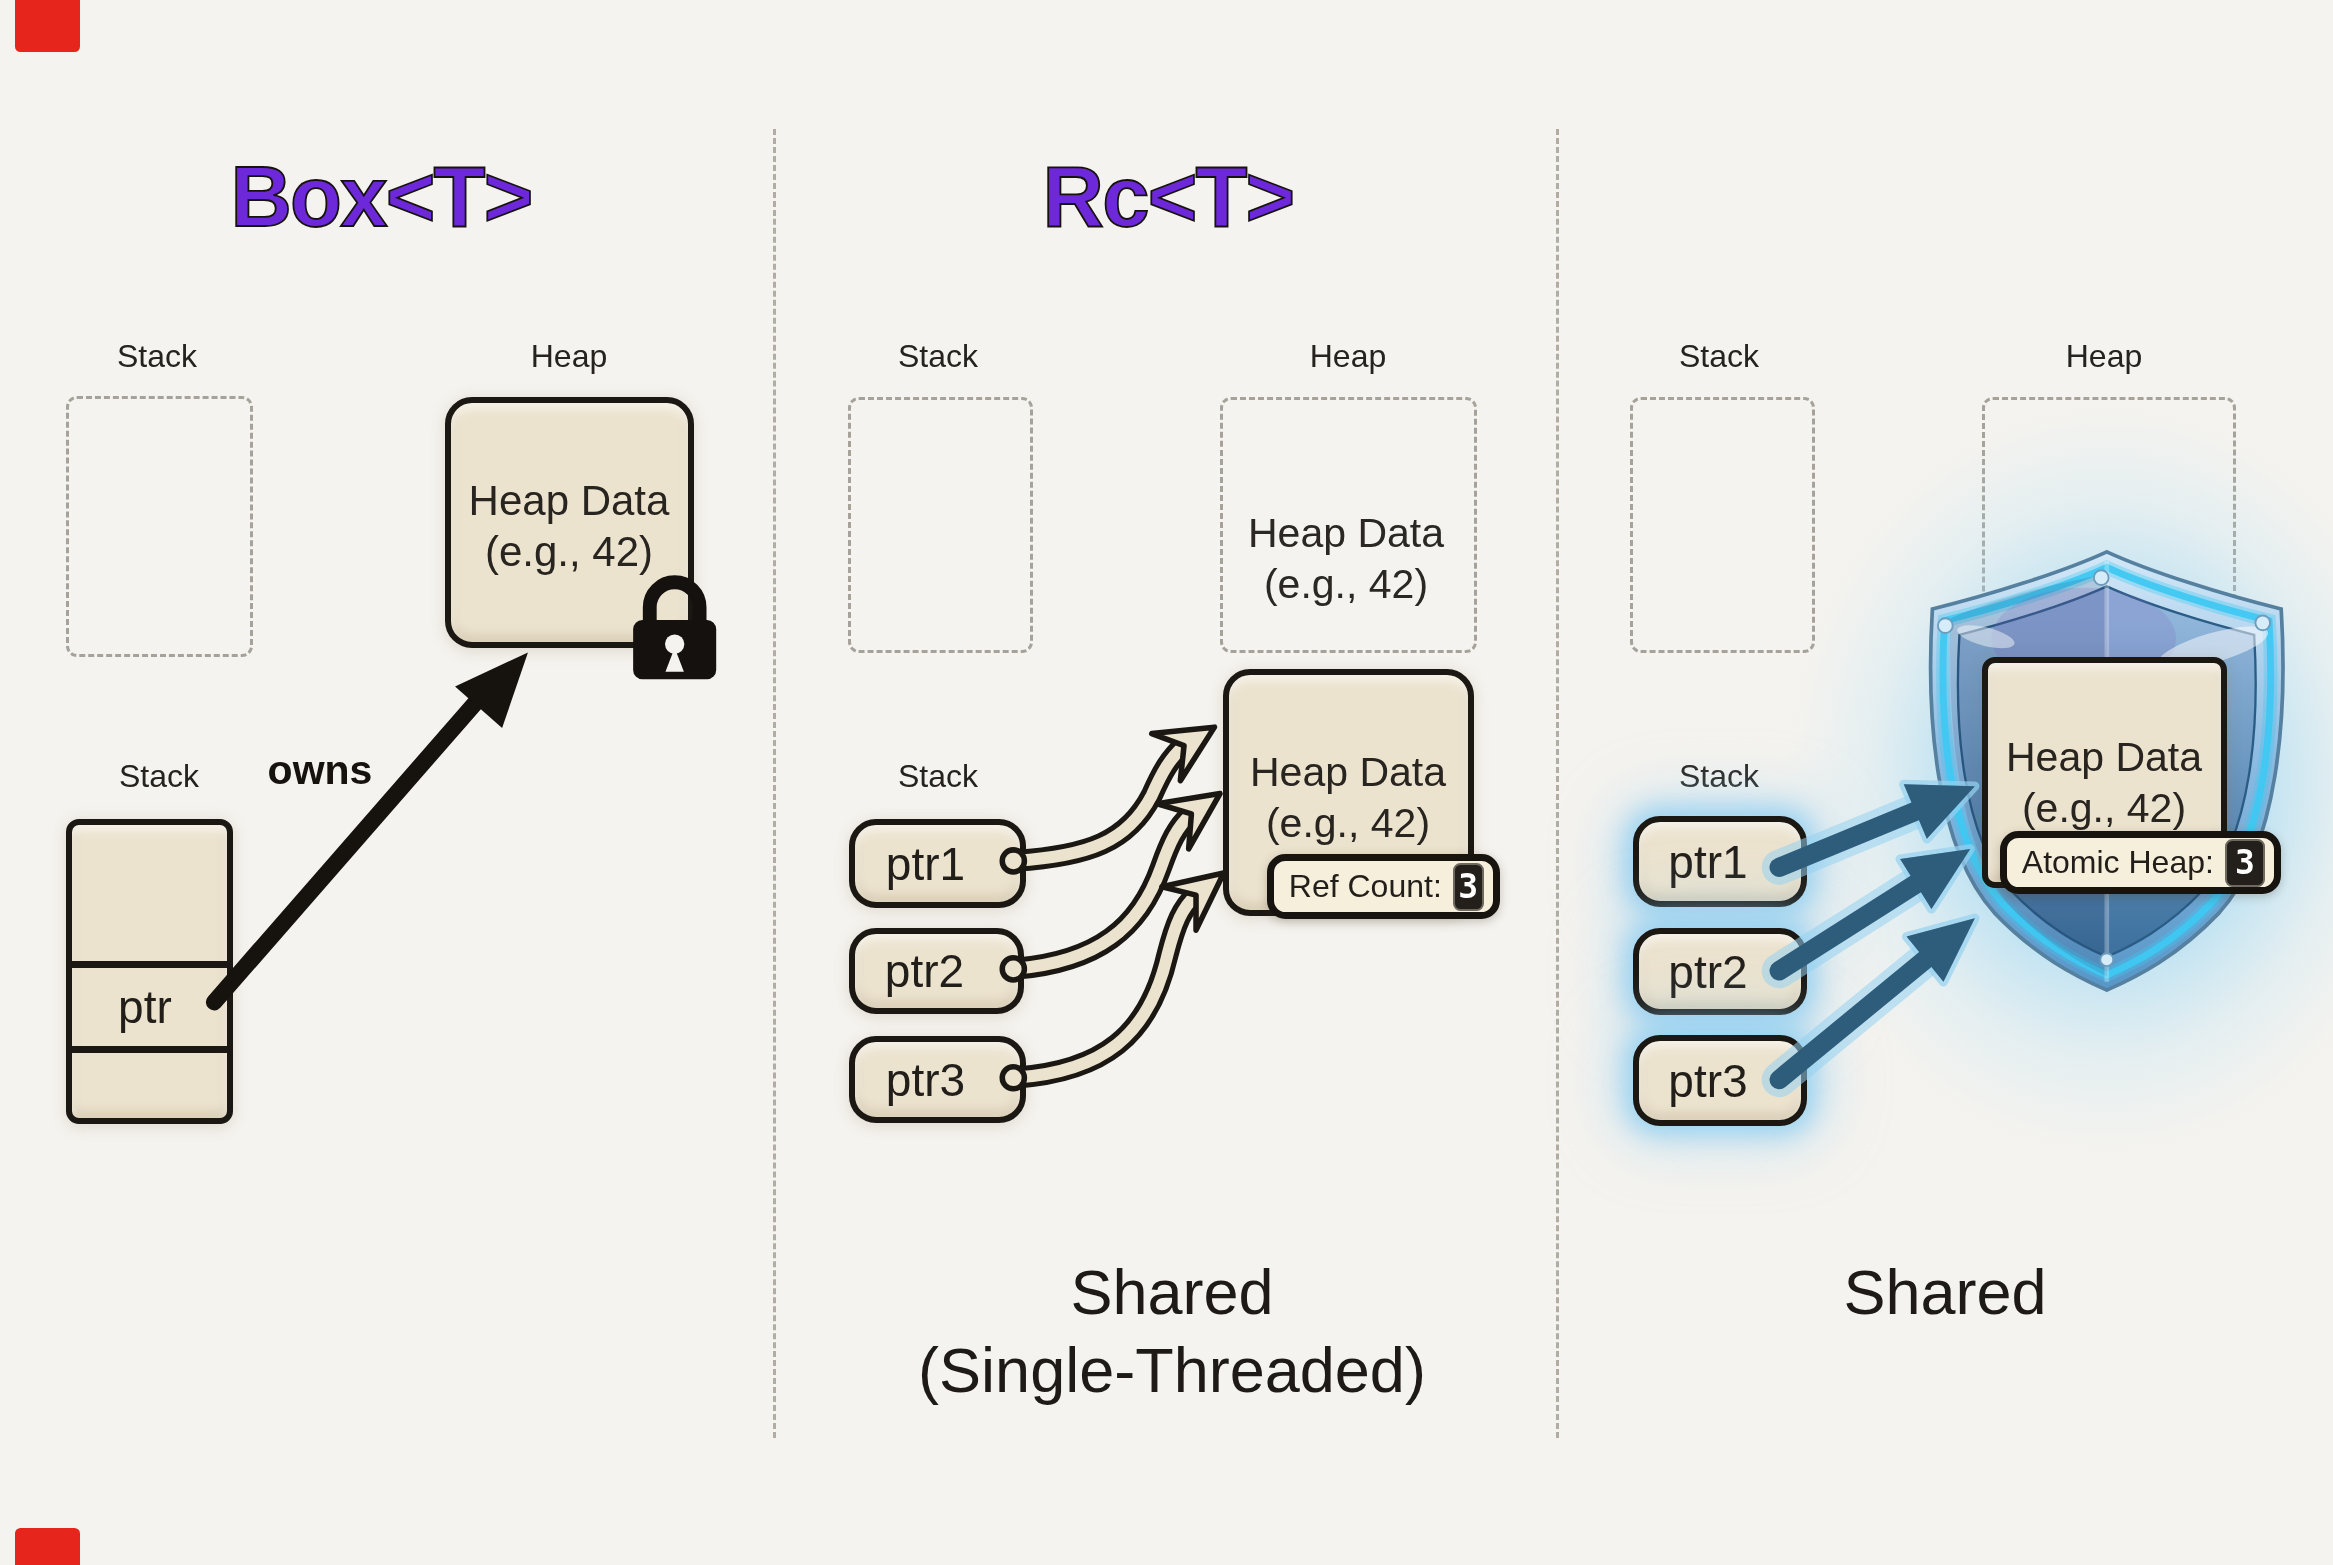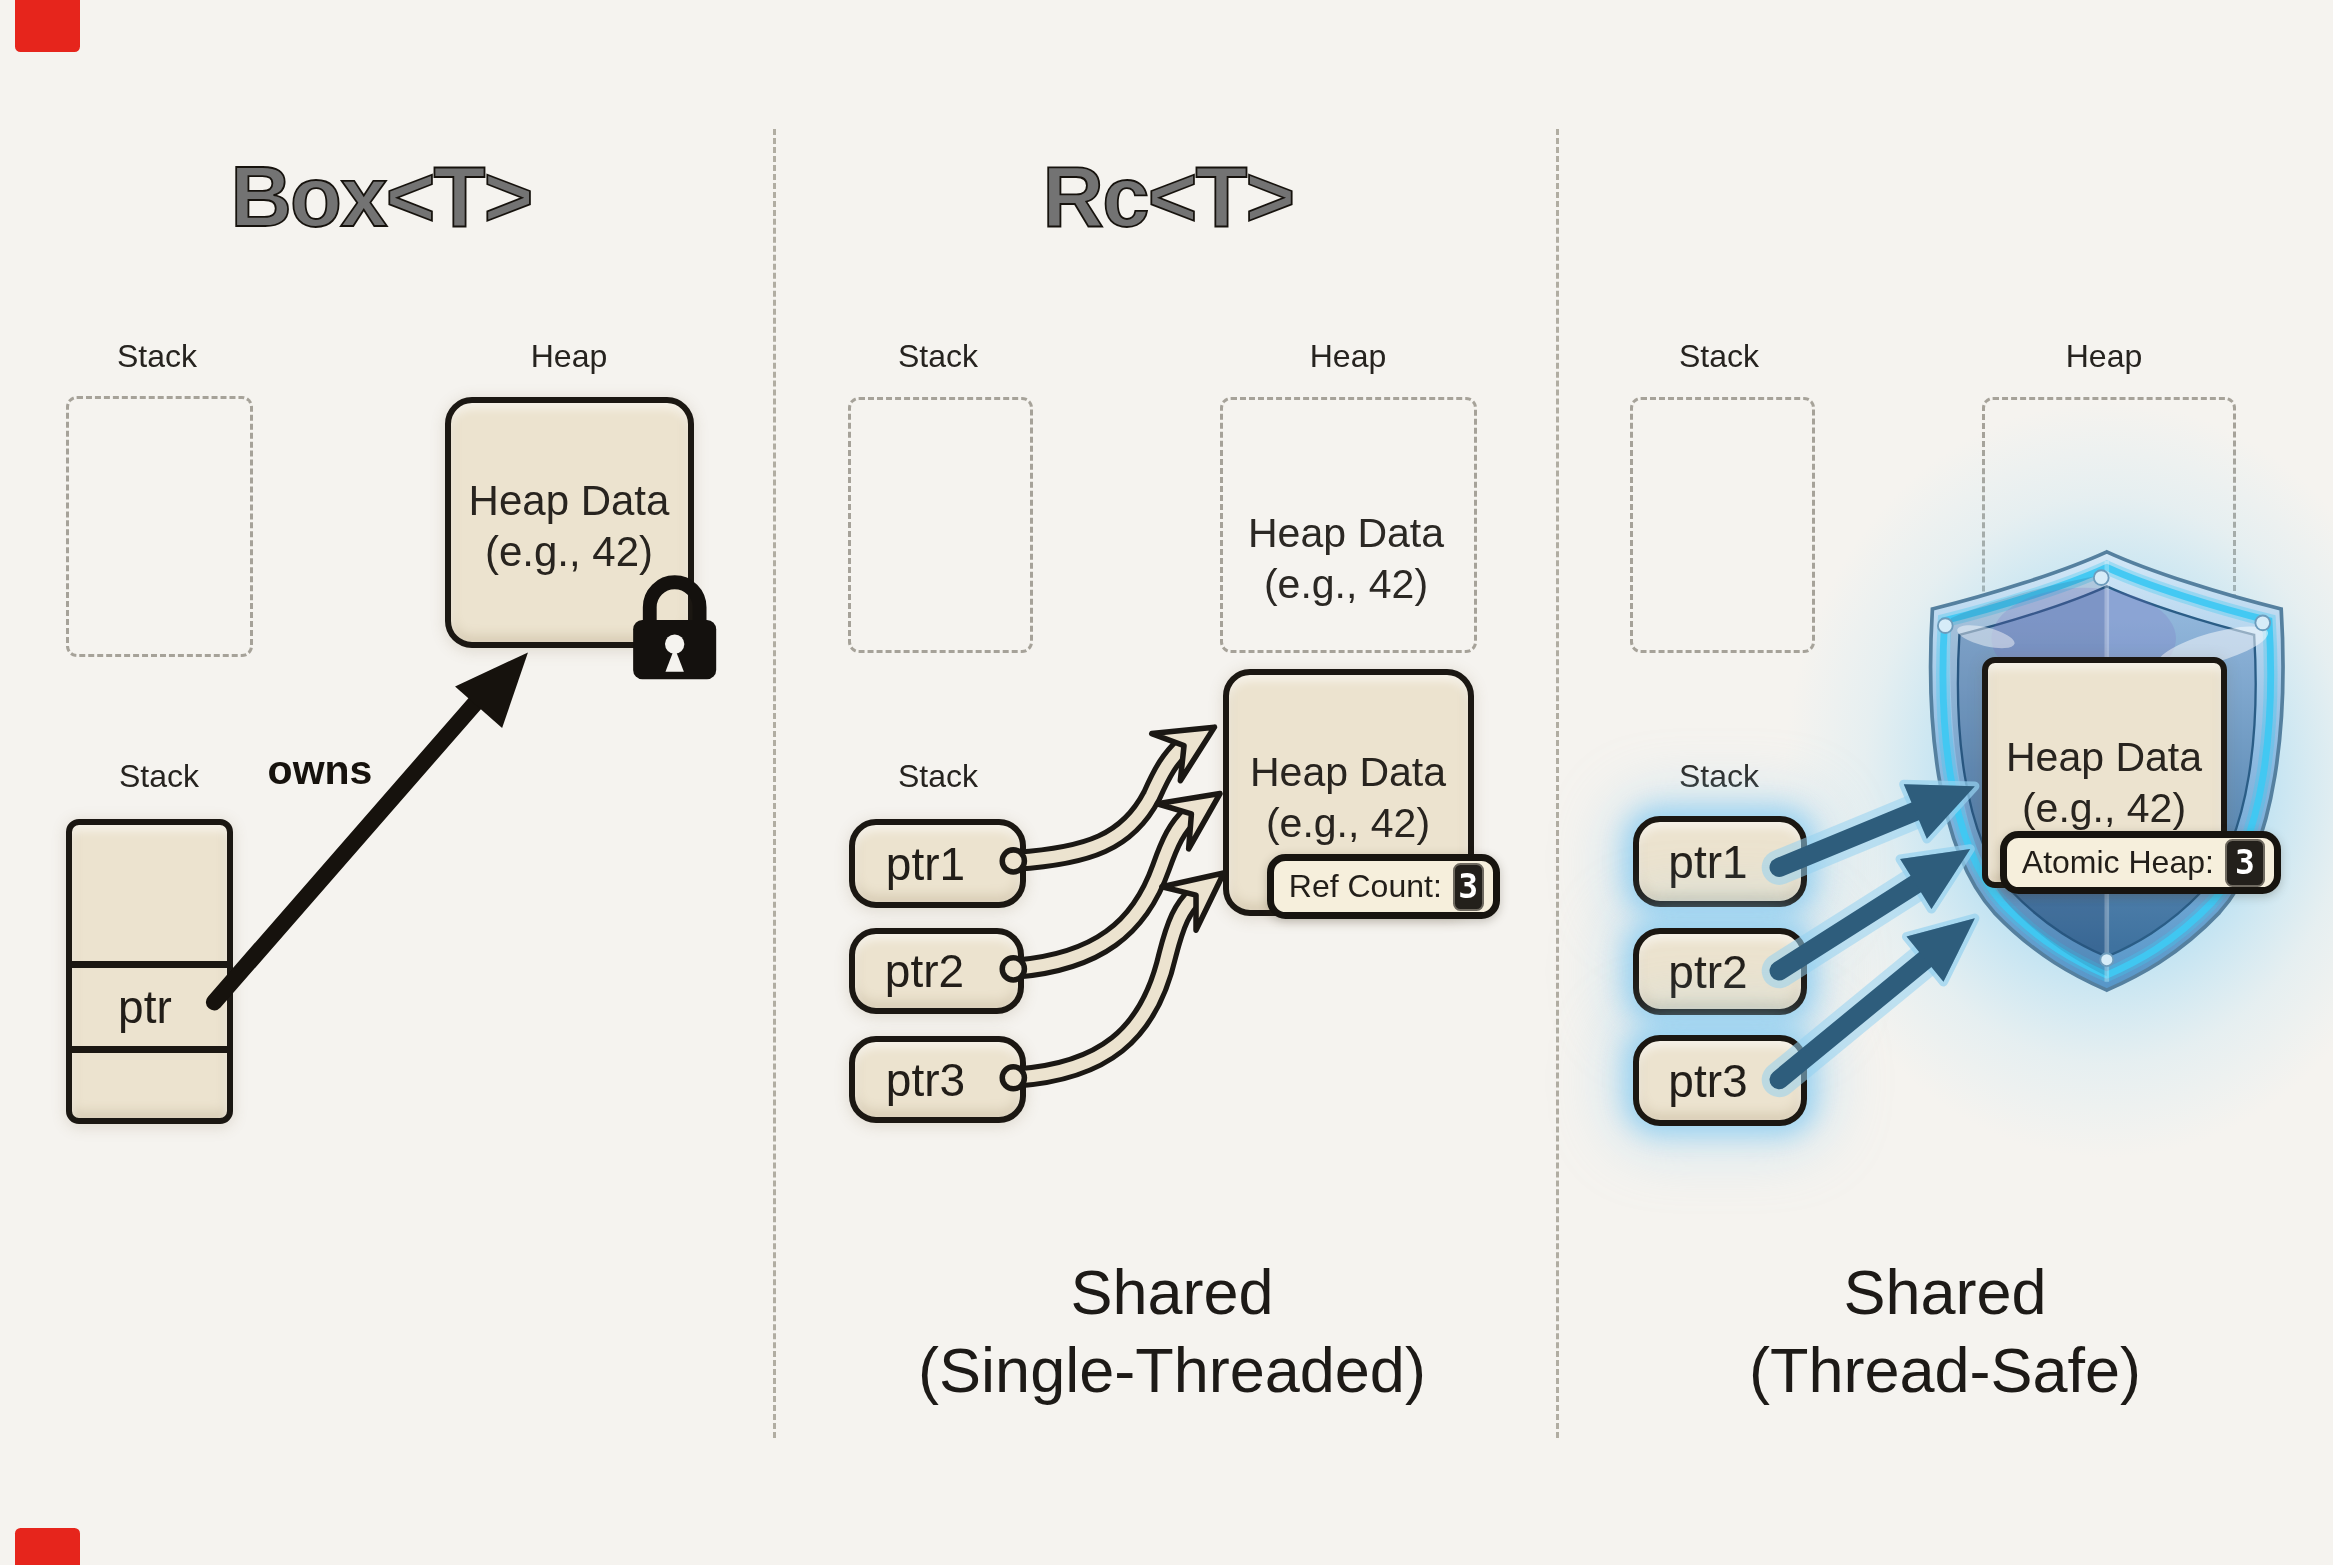--- a/index.html
+++ b/index.html
@@ -1,20 +1,20 @@
 <!DOCTYPE html>
 <html style="font-size:14.8px"><head>
 <meta charset="utf-8">
 <style>
   html,body{margin:0;padding:0;background:#e9e7e2;}
   #canvas{position:relative;width:2333px;height:1565px;background:#f5f3ef;overflow:hidden;
           font-family:"Liberation Sans",sans-serif;}
   .abs{position:absolute;}
   .ctr{transform:translate(-50%,-50%);white-space:nowrap;text-align:center;}
-  .title{font-size:85px;font-weight:700;letter-spacing:-1.8px;color:#737373;-webkit-text-stroke:1.8px #16120d;}
+  .title{font-size:85px;font-weight:700;letter-spacing:-1.8px;color:#6d28d9;-webkit-text-stroke:1.8px #16120d;}
   .lbl{font-size:32px;font-weight:400;color:#26231f;}
   .owns{font-size:41px;font-weight:700;color:#16120d;}
   .cap{font-size:63px;font-weight:400;color:#1d1a17;}
   .dashedbox{border:3.7px dashed #a6a299;border-radius:11px;}
   .vdash{width:0;border-left:3.7px dashed #b1ada2;}
   .beige{background:#ece3cf;border:6.5px solid #1b1712;border-radius:27px;box-sizing:border-box;
          box-shadow:inset 0 5.5px 9.2px rgba(255,255,255,.6), inset 0 -6.5px 11px rgba(150,128,90,.22),
                     0 2.8px 14.8px rgba(120,100,60,.18);}
   .heaptext{font-size:42px;color:#28241f;}
   .ghosttext{font-size:41px;color:#2b2824;}
@@ -54,21 +54,20 @@
   <div class="abs ctr lbl" style="left:2104px;top:356px;">Heap</div>
 
   <div class="abs ctr lbl" style="left:159px;top:776px;">Stack</div>
   <div class="abs ctr owns" style="left:320px;top:770px;">owns</div>
   <div class="abs ctr lbl" style="left:938px;top:776px;">Stack</div>
   <div class="abs ctr lbl" style="left:1719px;top:776px;">Stack</div>
 
   <div class="abs ctr cap" style="left:1172px;top:1292px;">Shared</div>
   <div class="abs ctr cap" style="left:1172px;top:1370px;">(Single-Threaded)</div>
   <div class="abs ctr cap" style="left:1945px;top:1292px;">Shared</div>
-  <div class="abs ctr cap" style="left:1945px;top:1370px;">(Thread-Safe)</div>
 
   <div class="abs dashedbox" style="left:66px;top:396px;width:181px;height:255px;"></div>
   <div class="abs dashedbox" style="left:848px;top:397px;width:179px;height:250px;"></div>
   <div class="abs dashedbox" style="left:1220px;top:397px;width:251px;height:250px;"></div>
   <div class="abs ctr ghosttext" style="left:1346px;top:533px;">Heap Data</div>
   <div class="abs ctr ghosttext" style="left:1346px;top:584px;">(e.g., 42)</div>
   <div class="abs dashedbox" style="left:1630px;top:397px;width:179px;height:250px;"></div>
   <div class="abs dashedbox" style="left:1982px;top:397px;width:248px;height:250px;"></div>
 
   <svg class="fx" width="2333" height="1565" viewBox="0 0 2528 1696">

